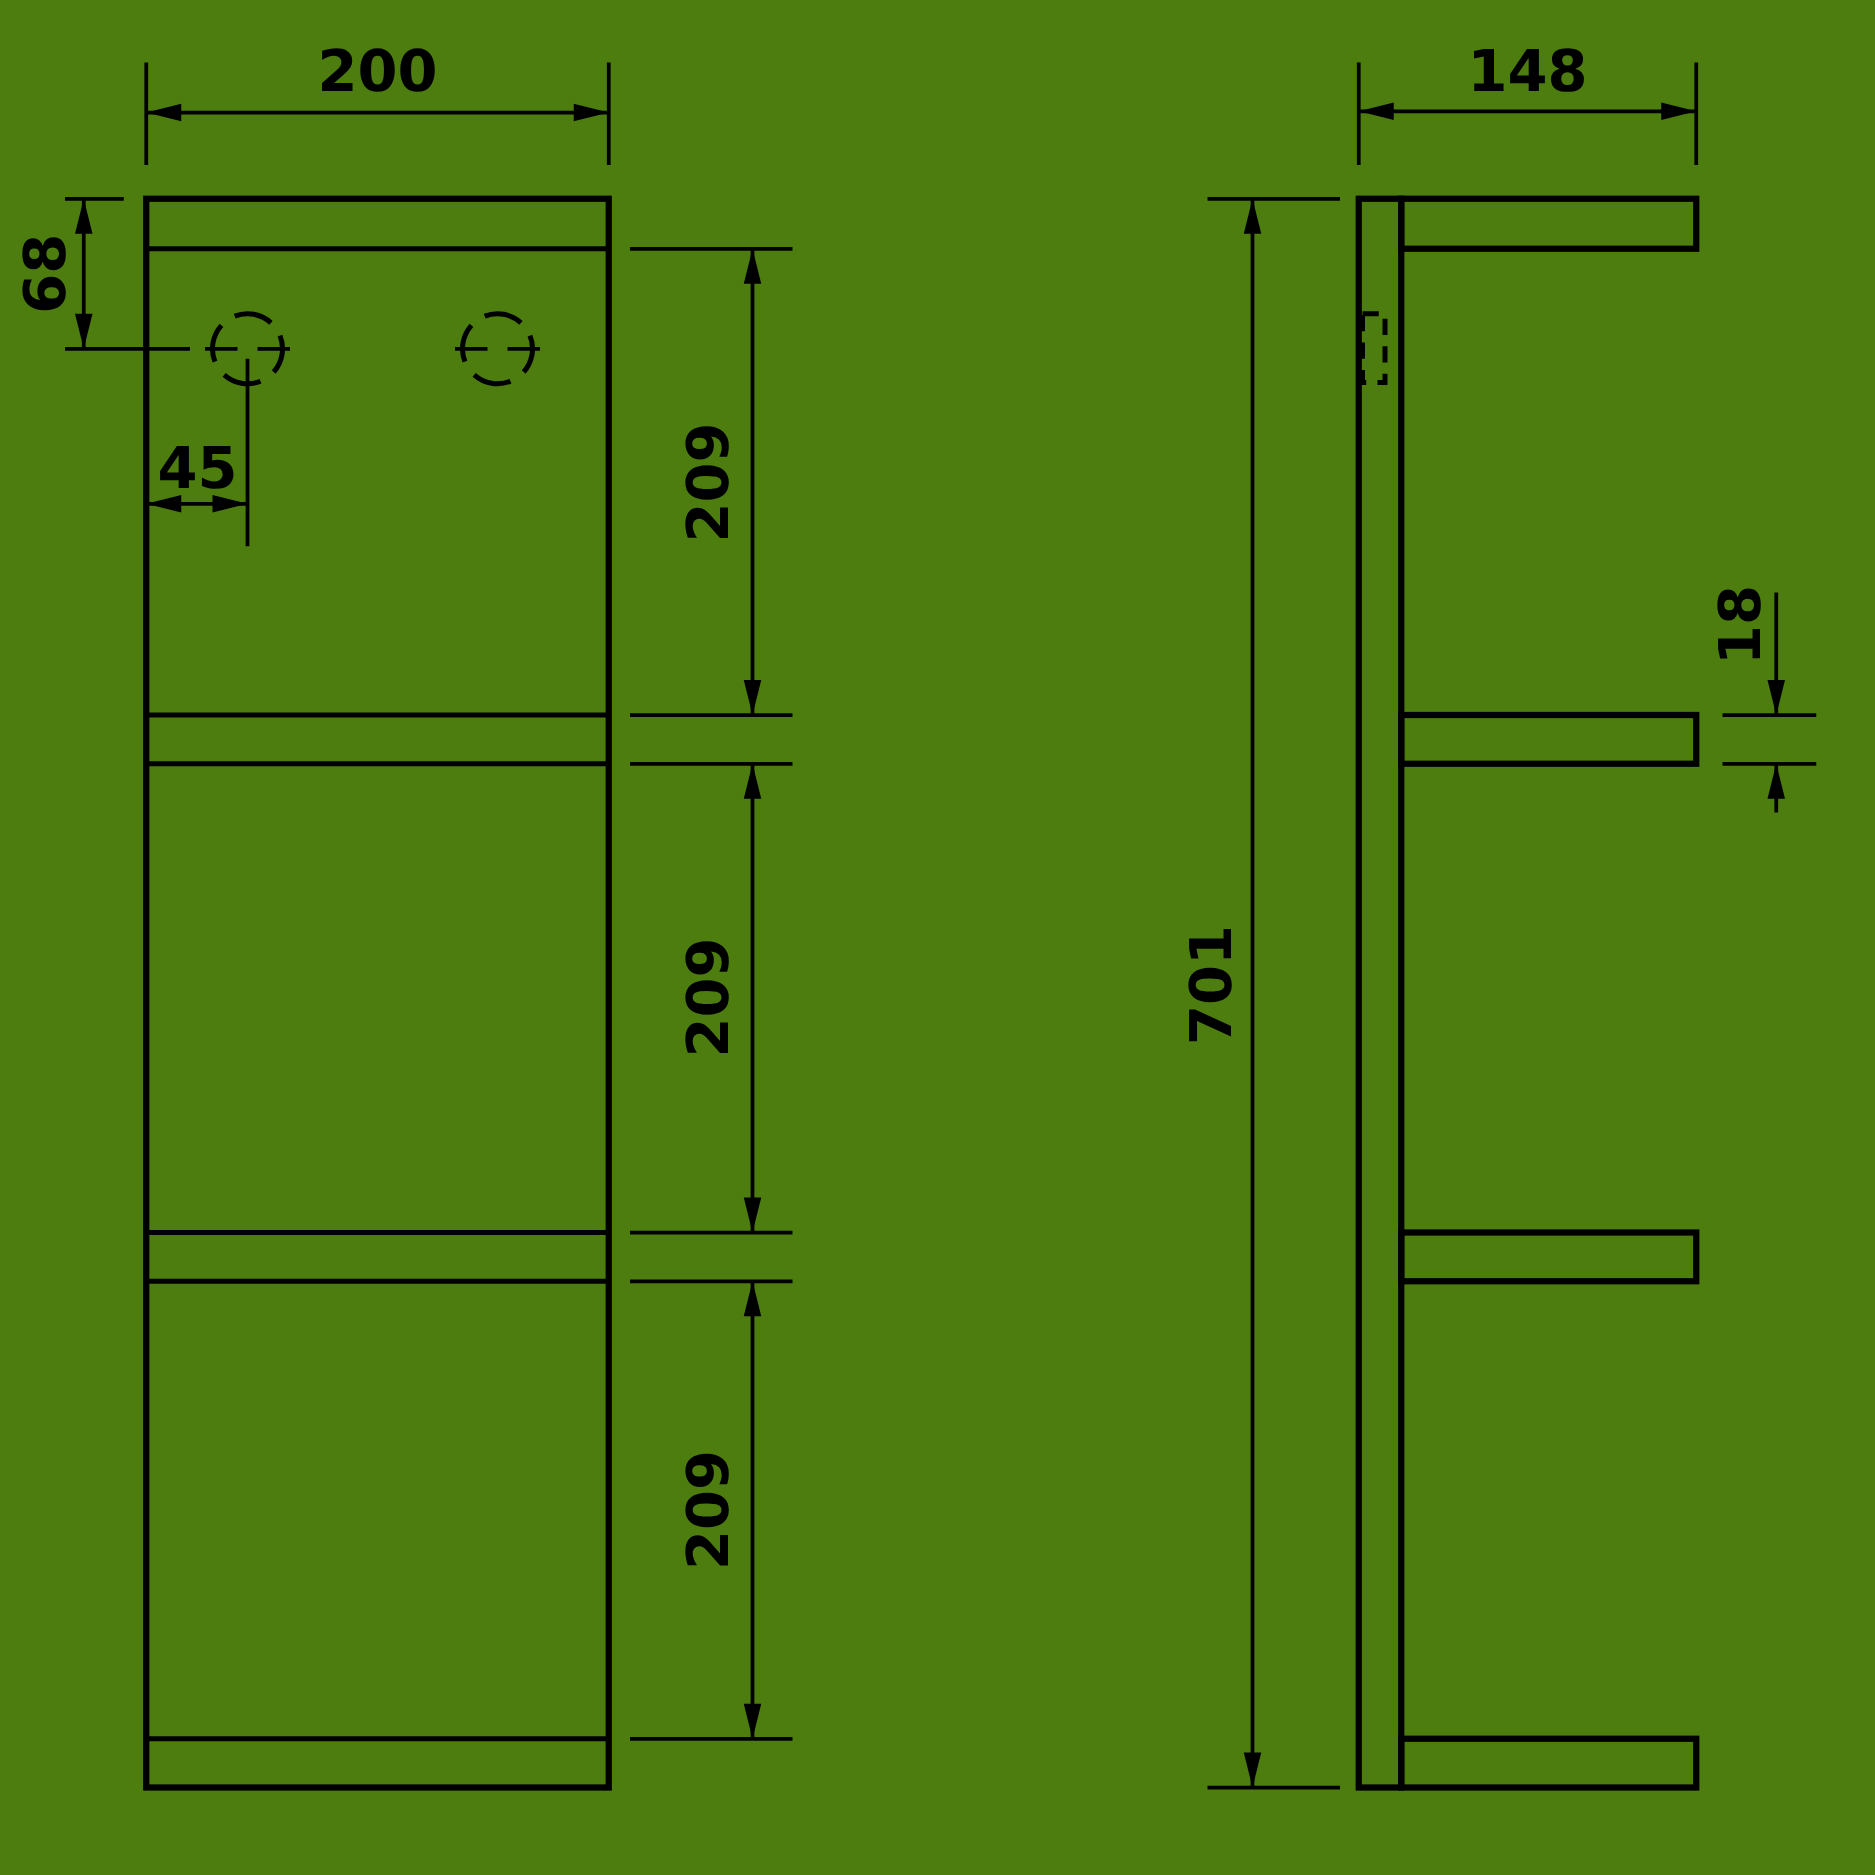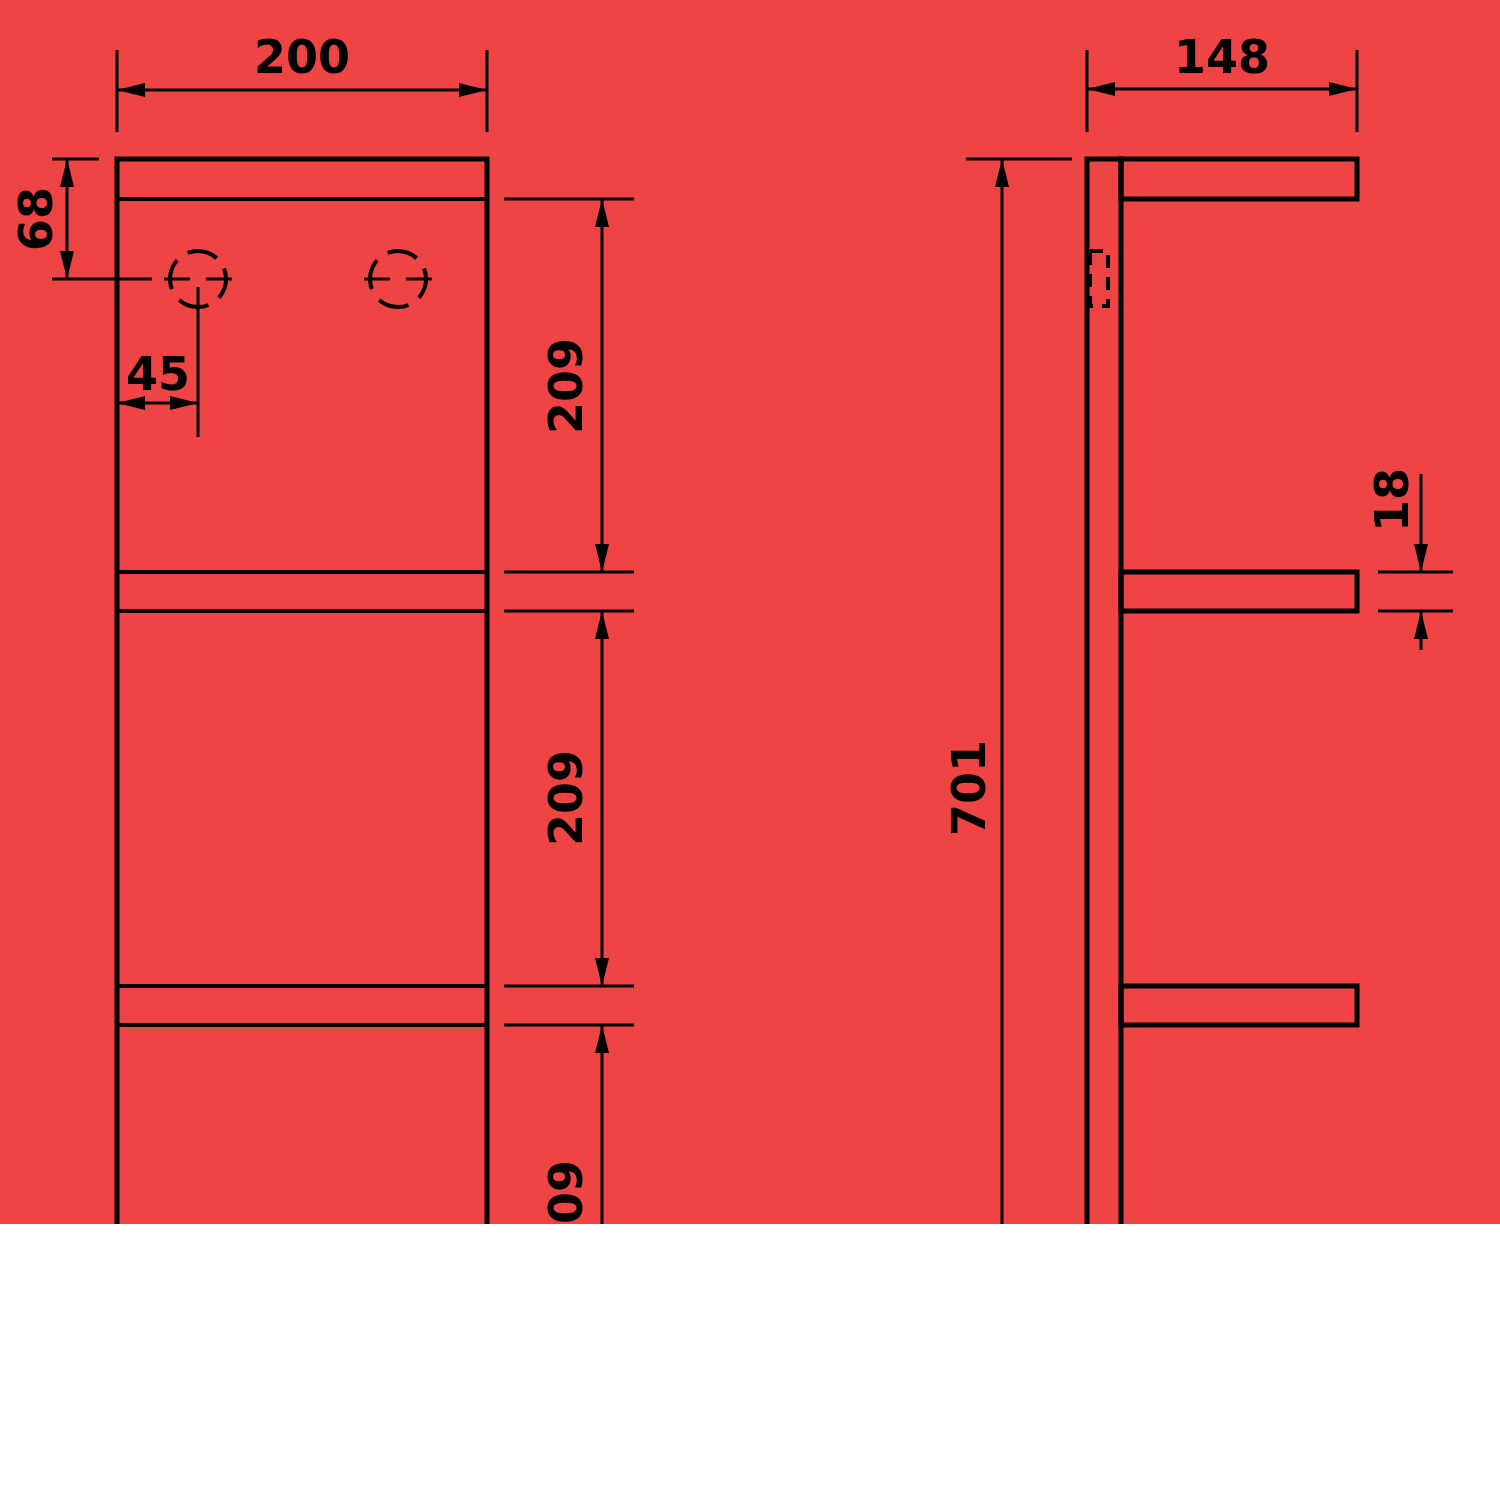--- a/index.html
+++ b/index.html
@@ -1,20 +1,20 @@
 <!DOCTYPE html>
 <html><head>
 <meta charset="utf-8">
 <style>
   html, body { margin: 0; padding: 0; background: #ffffff; }
   .stage {
     position: relative;
     width: 1500px;
-    height: 1224px;
-    background: #ef4444;
+    height: 1500px;
+    background: #4d7c0f;
     font-family: "DejaVu Sans", "Liberation Sans", sans-serif;
   }
   svg { display: block; }
   .obj   { stroke: #000; stroke-width: 5; fill: none; }
   .obj-in{ stroke: #000; stroke-width: 4; fill: none; }
   .dim   { stroke: #000; stroke-width: 3; fill: none; }
   .dashc { stroke: #000; stroke-width: 4; fill: none; }
   .arr   { fill: #000; stroke: none; }
   .lbl   {
     fill: #000;

